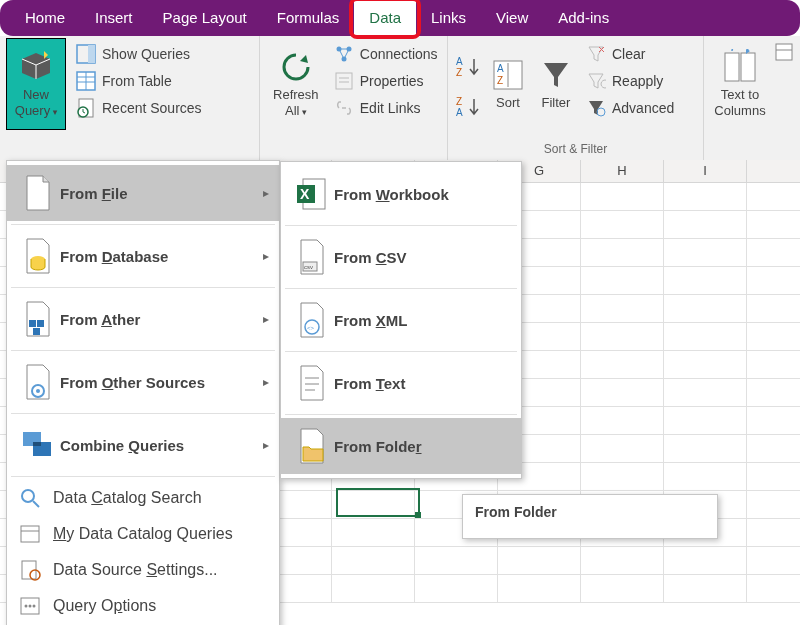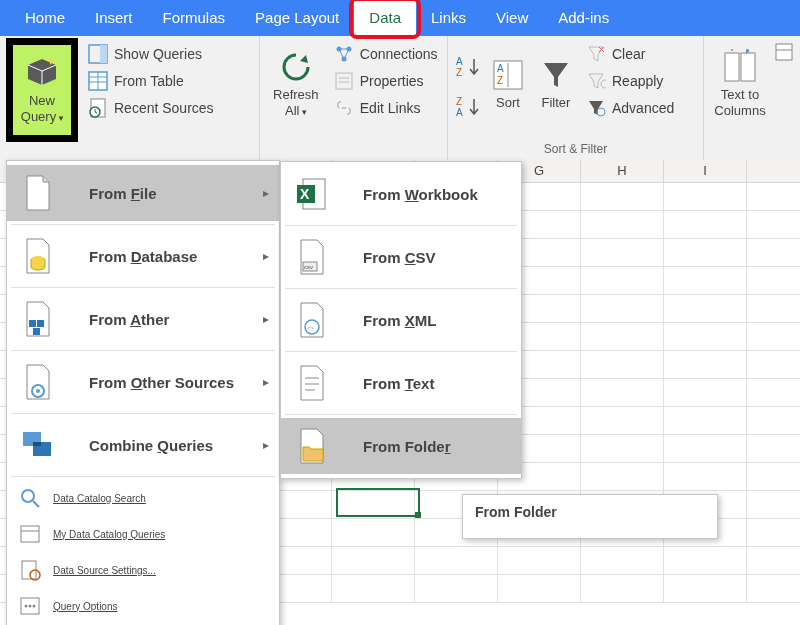--- a/index.html
+++ b/index.html
@@ -12,23 +12,24 @@
     height: 625px;
     overflow: hidden;
     position: relative;
     color: #444;
   }
   
   .tabs {
     display: flex;
     align-items: center;
     height: 36px;
-    background: #3b82f6;
+    background: #701a75;
     padding: 0 10px;
     color: #fff;
+    border-radius: 13px;
   }
   .tab {
     padding: 0 15px;
     height: 36px;
     line-height: 36px;
     font-size: 15px;
     cursor: default;
   }
   .tab.active {
     background: #fff;
@@ -80,22 +81,22 @@
   }
   .big-btn .icon {
     width: 36px;
     height: 36px;
     margin-bottom: 2px;
   }
   .big-btn .label-line {
     display:block;
   }
   .big-btn.active {
-    background: #bef264;
-    border: 7px solid #000000;
+    background: #14b8a6;
+    border: 1px solid #000000;
     width:58px; height:90px;
   }
   .stack3 {
     display: flex;
     flex-direction: column;
     justify-content: flex-start;
     gap: 3px;
     padding-top: 4px;
   }
   .small-btn {
@@ -144,40 +145,39 @@
     position: absolute;
     background: #fff;
     border: 1px solid #c6c6c6;
     box-shadow: 2px 2px 6px rgba(0,0,0,0.25);
     padding: 4px 0;
     z-index: 10;
   }
   .menu-item {
     display: flex;
     align-items: center;
-    gap: 32px;
+    gap: 3px;
     padding: 0 30px 0 12px;
     height: 56px;
     font-size: 15px;
     position: relative;
   }
   .menu-item .micon { width: 38px; height: 38px; flex: 0 0 38px; }
   .menu-item.hovered { background: #c6c6c6; }
   .menu-item.has-sub::after {
     content: "▸";
     position: absolute;
     right: 10px; top: 50%; transform: translateY(-50%);
     font-size: 12px; color: #666;
   }
   .menu .sep { height: 1px; background: #e0e0e0; margin: 3px 4px; }
   .menu-item.small {
     height: 36px;
-    font-size: 10px;
+    font-size: 16px;
     gap: 12px;
-    text-decoration: underline;
   }
   .menu-item.small .micon { width: 22px; height: 22px; flex: 0 0 22px; }
   .bold-label b { font-weight: 600; }
   
   .tooltip {
     position: absolute;
     background: #fff;
     border: 1px solid #c6c6c6;
     box-shadow: 2px 2px 6px rgba(0,0,0,0.25);
     padding: 8px 12px 12px 12px;
@@ -196,22 +196,22 @@
   u.access { text-decoration: underline; }
   
   svg { display:block; }
 </style>
 </head>
 <body>
 
 <div class="tabs">
   <div class="tab">Home</div>
   <div class="tab">Insert</div>
+  <div class="tab">Page Layout</div>
   <div class="tab">Formulas</div>
-  <div class="tab">Page Layout</div>
   <div class="tab active outlined">Data</div>
   <div class="tab">Links</div>
   <div class="tab">View</div>
   <div class="tab">Add-ins</div>
 </div>
 
 <div class="ribbon">
 
   <div class="group" style="width:262px">
     <div style="display:flex; height:98px">

